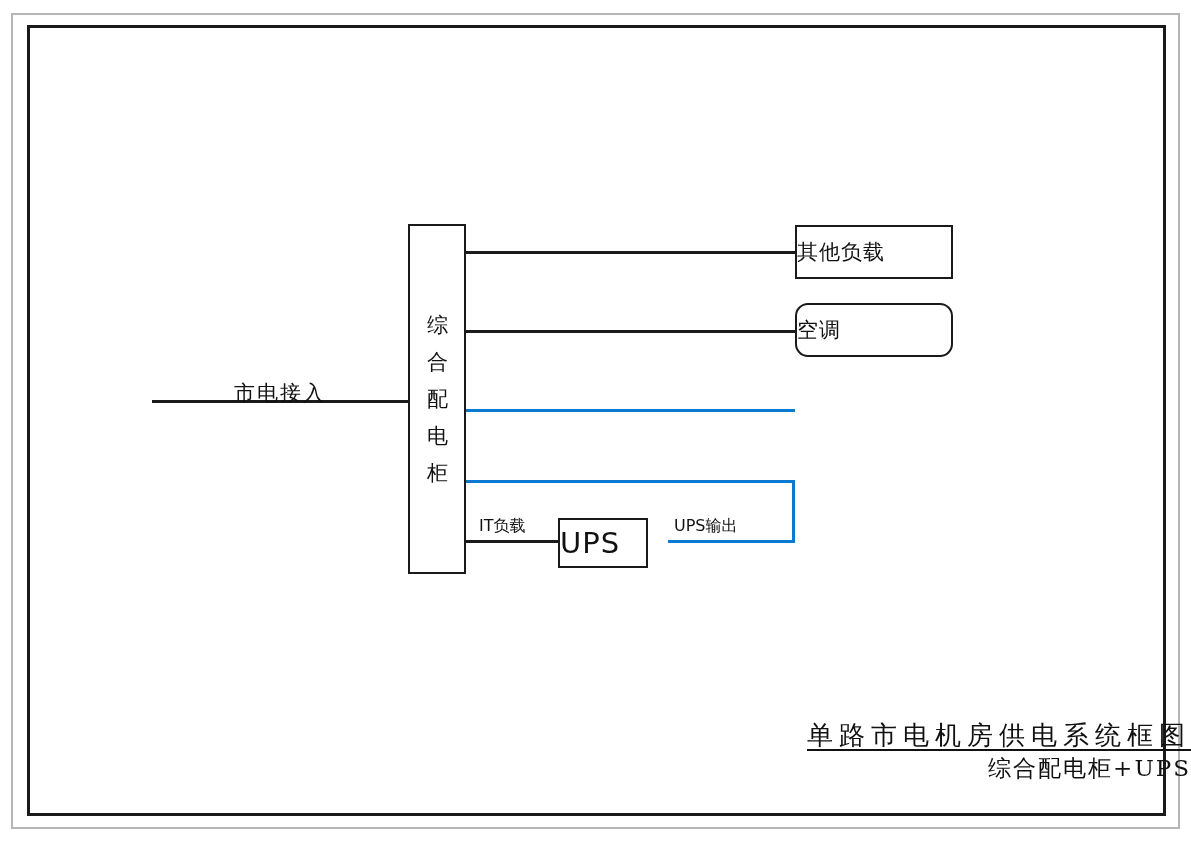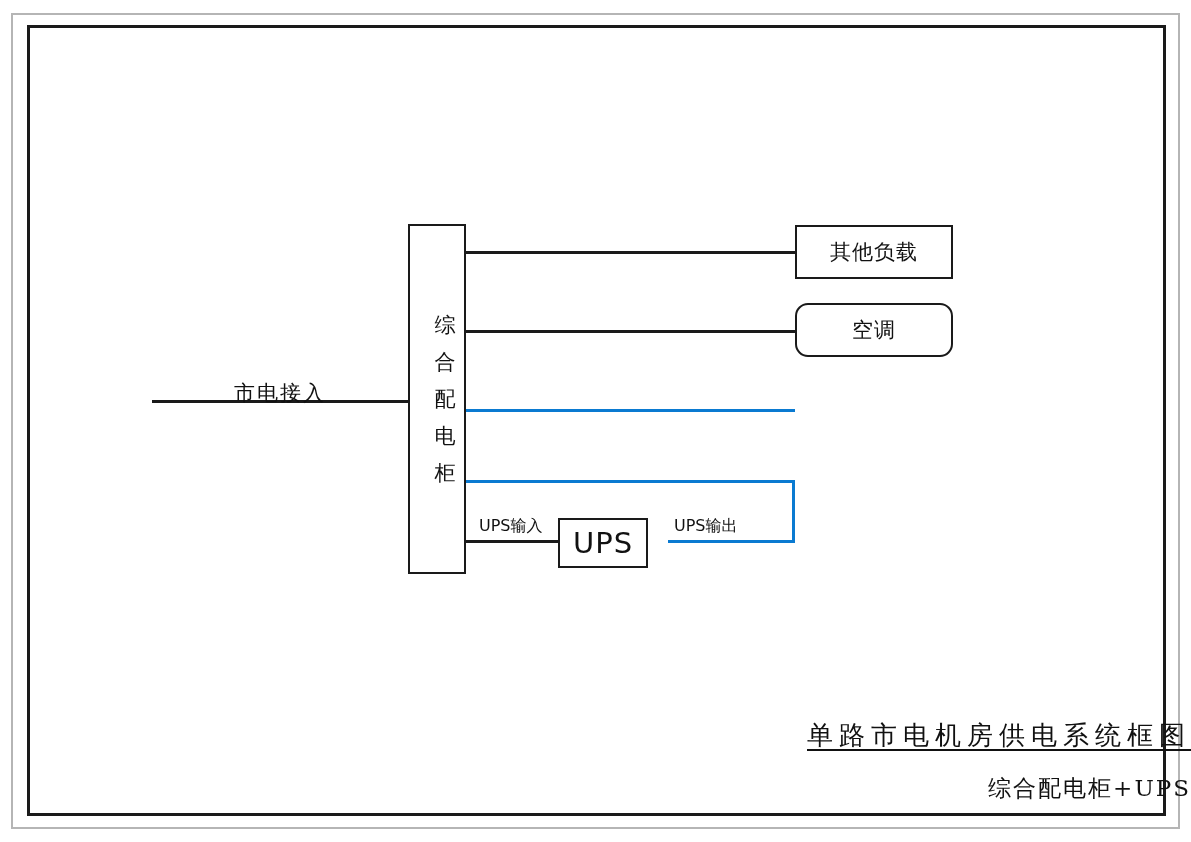--- a/index.html
+++ b/index.html
@@ -24,21 +24,21 @@
   .hline, .vline { position: absolute; }
   .hline { height: 3px; }
   .vline { width: 3px; }
   .black { background: #1a1a1a; }
   .blue  { background: #0a7ad1; }
 
   .node {
     position: absolute;
     border: 2px solid #1a1a1a;
     background: #ffffff;
-    display: flex; align-items: center; justify-content: center;
+    display: flex; align-items: center; justify-content: flex-start;
   }
 
   .mains-label {
     position: absolute; left: 152px; top: 363px; width: 256px;
     text-align: center; font-size: 21px; letter-spacing: 2px; margin-top: 16px;
   }
 
   .cabinet { left: 408px; top: 224px; width: 58px; height: 350px; }
   .cabinet-text {
     font-size: 21px; line-height: 37px; width: 23px;
@@ -61,21 +61,21 @@
   .title-block {
     position: absolute; left: 0; top: 718px; width: 1191px; text-align: right;
     font-family: "DejaVu Serif", "Liberation Serif", serif;
   }
   .title-line1 {
     font-size: 26px; letter-spacing: 6px;
     text-decoration: underline; text-underline-offset: 5px;
     display: inline-block;
   }
   .title-line2 {
-    margin-top: 20px;
+    margin-top: 0;
     font-size: 23px; letter-spacing: 2px;
     text-decoration: underline; text-underline-offset: 4px;
   }
   .title-line2-inner { display: inline-block; }
 </style>
 </head>
 <body>
 
 <div class="stage">
 
@@ -96,21 +96,21 @@
   <div class="hline blue" style="left:466px; top:480px; width:329px;"></div>
   <div class="vline blue" style="left:792px; top:480px; height:63px;"></div>
   <div class="hline blue" style="left:668px; top:540px; width:127px;"></div>
 
   <div class="hline black" style="left:466px; top:540px; width:92px;"></div>
 
   <div class="node ups-box">
     <span>UPS</span>
   </div>
 
-  <div class="ups-io-label ups-in-label">UPS输入</div>
+  <div class="ups-io-label ups-in-label">IT负载</div>
   <div class="ups-io-label ups-out-label">UPS输出</div>
 
   <div class="node load-box load-1">
     <span>其他负载</span>
   </div>
   <div class="node load-box load-2">
     <span>空调</span>
   </div>
 
   <div class="title-block">

